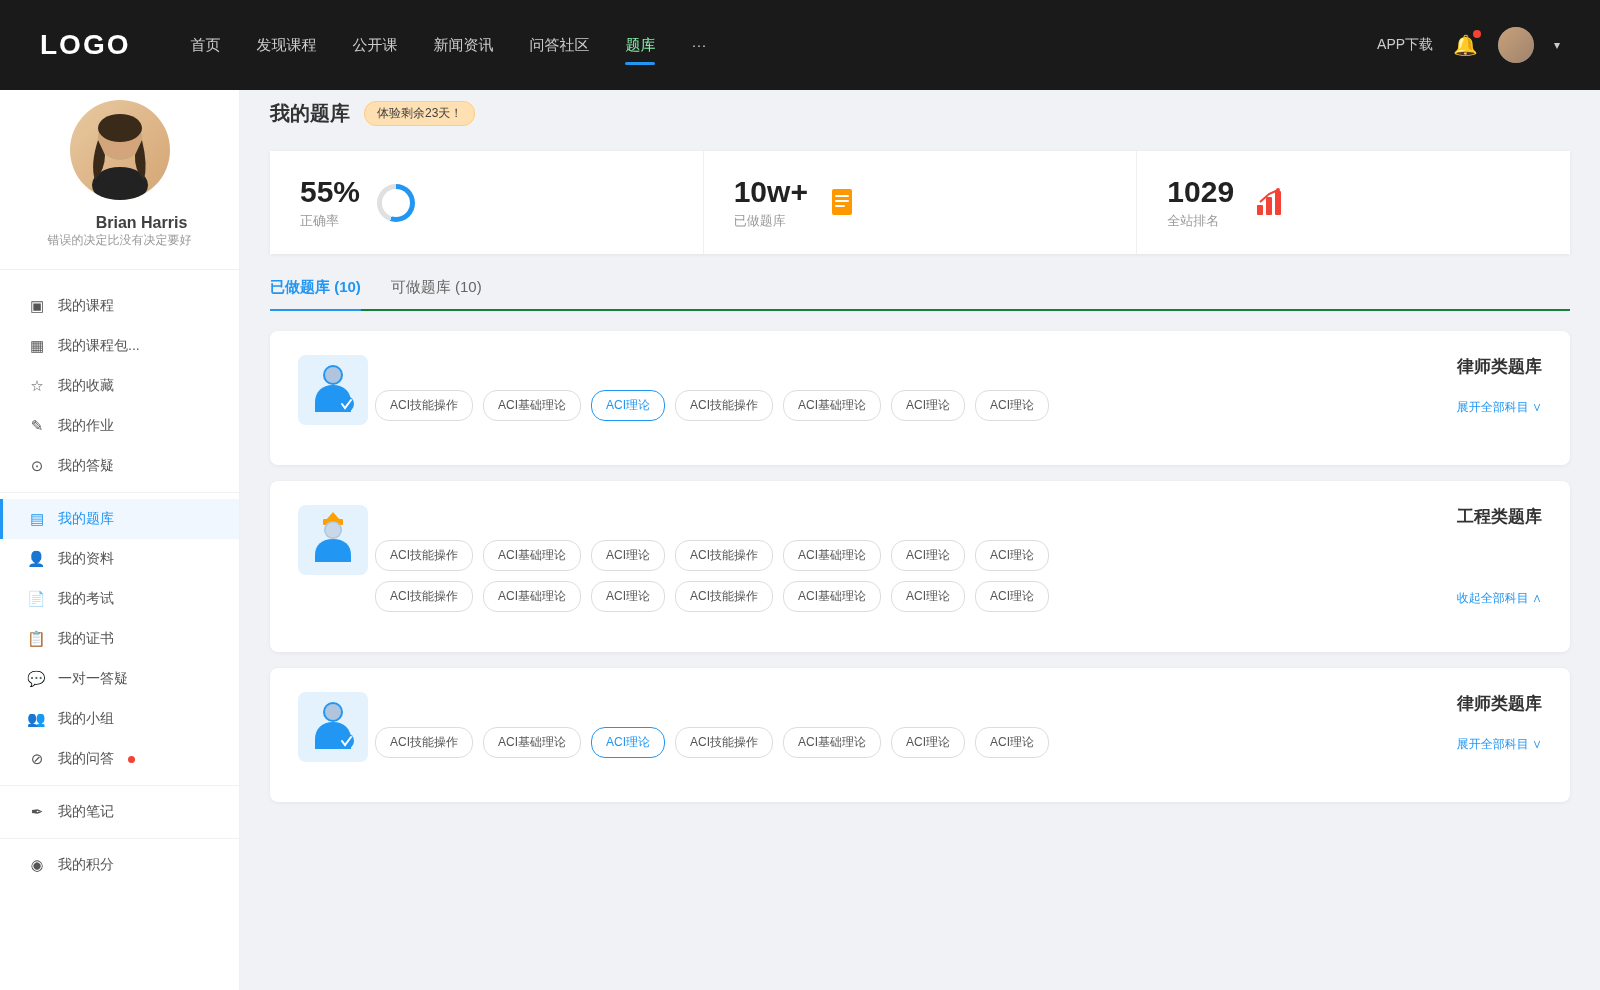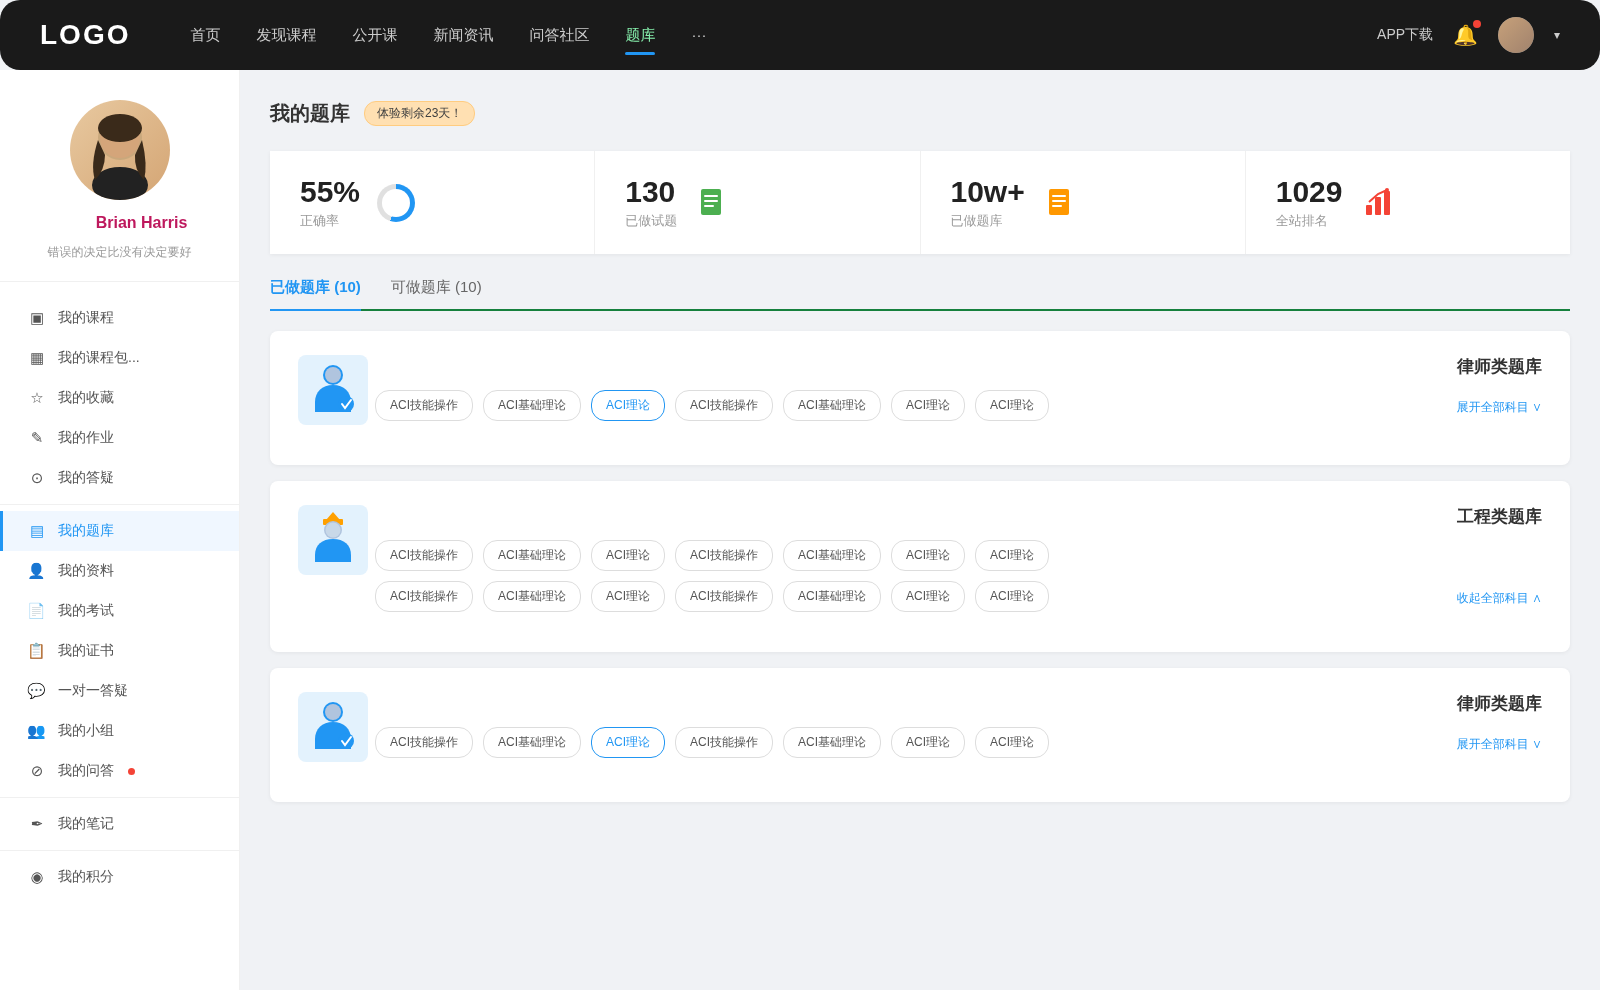--- a/index.html
+++ b/index.html
@@ -1,28 +1,27 @@
 <!DOCTYPE html>
 <html><head>
   <meta charset="utf-8">
   <style>
     * { box-sizing: border-box; margin: 0; padding: 0; }
     body { font-family: -apple-system, BlinkMacSystemFont, 'PingFang SC', 'Microsoft YaHei', sans-serif; background: #f0f2f5; }
 
     
     .navbar {
       background: #1a1a1a;
-      height: 70px;
+      height: 90px;
       display: flex;
       align-items: center;
       padding: 0 40px;
       position: fixed;
       top: 0; left: 0; right: 0;
       z-index: 100;
-      border-radius: 20px;
     }
     .nav-logo {
       color: white;
       font-size: 28px;
       font-weight: bold;
       letter-spacing: 2px;
       margin-right: 60px;
       min-width: 80px;
     }
     .nav-links {
@@ -120,22 +119,22 @@
       width: 100px; height: 100px;
       border-radius: 50%;
       background: linear-gradient(135deg, #e8c9a0, #d4a574);
       margin-bottom: 14px;
       overflow: hidden;
       display: flex; align-items: center; justify-content: center;
     }
     .profile-name {
       font-size: 16px;
       font-weight: 600;
-      color: #be185d;
-      margin-bottom: 12px;
+      color: #404040;
+      margin-bottom: 0;
       padding-left: 44px;
     }
     .profile-motto {
       font-size: 12px;
       color: #999;
       text-align: center;
     }
     .sidebar-menu {
       list-style: none;
     }
@@ -466,34 +465,20 @@
           <div class="stat-label">正确率</div>
         </div>
         <div class="stat-icon">
           <div class="pie-chart">
             <div class="pie-inner"></div>
           </div>
         </div>
       </div>
       <div class="stat-item">
         <div class="stat-text-group">
-          <div class="stat-value">130</div>
-          <div class="stat-label">已做试题</div>
-        </div>
-        <div class="stat-icon">
-          <svg width="32" height="32" viewBox="0 0 32 32">
-            <rect x="4" y="2" width="20" height="26" rx="2" fill="#4caf50"></rect>
-            <rect x="7" y="8" width="14" height="2" rx="1" fill="white"></rect>
-            <rect x="7" y="13" width="14" height="2" rx="1" fill="white"></rect>
-            <rect x="7" y="18" width="10" height="2" rx="1" fill="white"></rect>
-          </svg>
-        </div>
-      </div>
-      <div class="stat-item">
-        <div class="stat-text-group">
           <div class="stat-value">10w+</div>
           <div class="stat-label">已做题库</div>
         </div>
         <div class="stat-icon">
           <svg width="32" height="32" viewBox="0 0 32 32">
             <rect x="4" y="2" width="20" height="26" rx="2" fill="#ff9800"></rect>
             <rect x="7" y="8" width="14" height="2" rx="1" fill="white"></rect>
             <rect x="7" y="13" width="14" height="2" rx="1" fill="white"></rect>
             <rect x="7" y="18" width="10" height="2" rx="1" fill="white"></rect>
           </svg>

